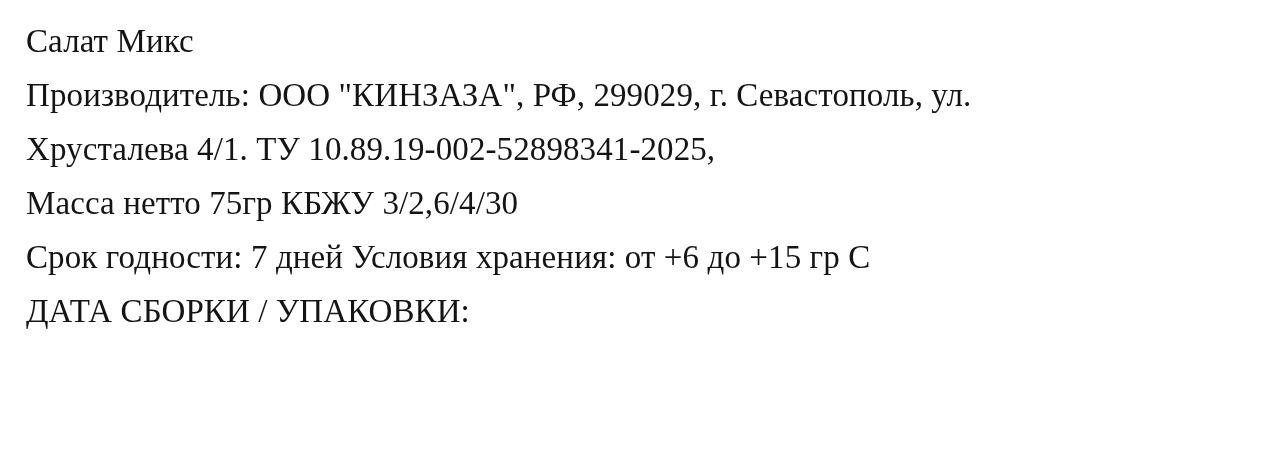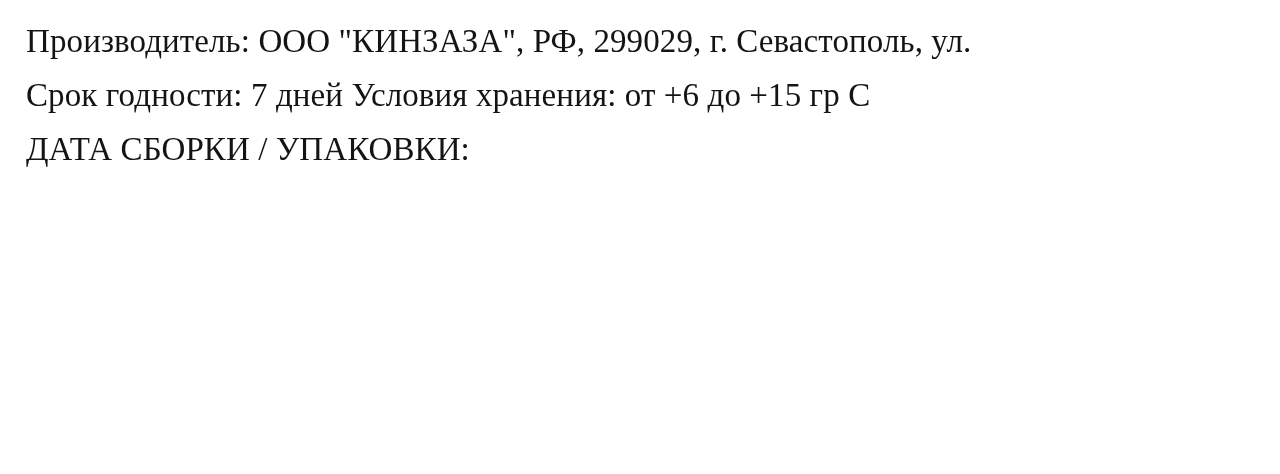--- a/index.html
+++ b/index.html
@@ -32,16 +32,19 @@
     font-weight: bold;
   }
   .line-product {
     font-weight: normal;
   }
 </style>
 </head>
 <body>
 
 <div class="label-sheet">
+  <div class="line line-product">Салат Микс</div>
   <div class="line">Производитель: ООО "КИНЗАЗА", РФ, 299029, г. Севастополь, ул.</div>
+  <div class="line">Хрусталева 4/1. ТУ 10.89.19-002-52898341-2025,</div>
+  <div class="line">Масса нетто 75гр  КБЖУ 3/2,6/4/30</div>
   <div class="line">Срок годности: 7 дней Условия хранения: от +6 до +15 гр С</div>
   <div class="line">ДАТА СБОРКИ / УПАКОВКИ:</div>
 </div>
 
 </body></html>

